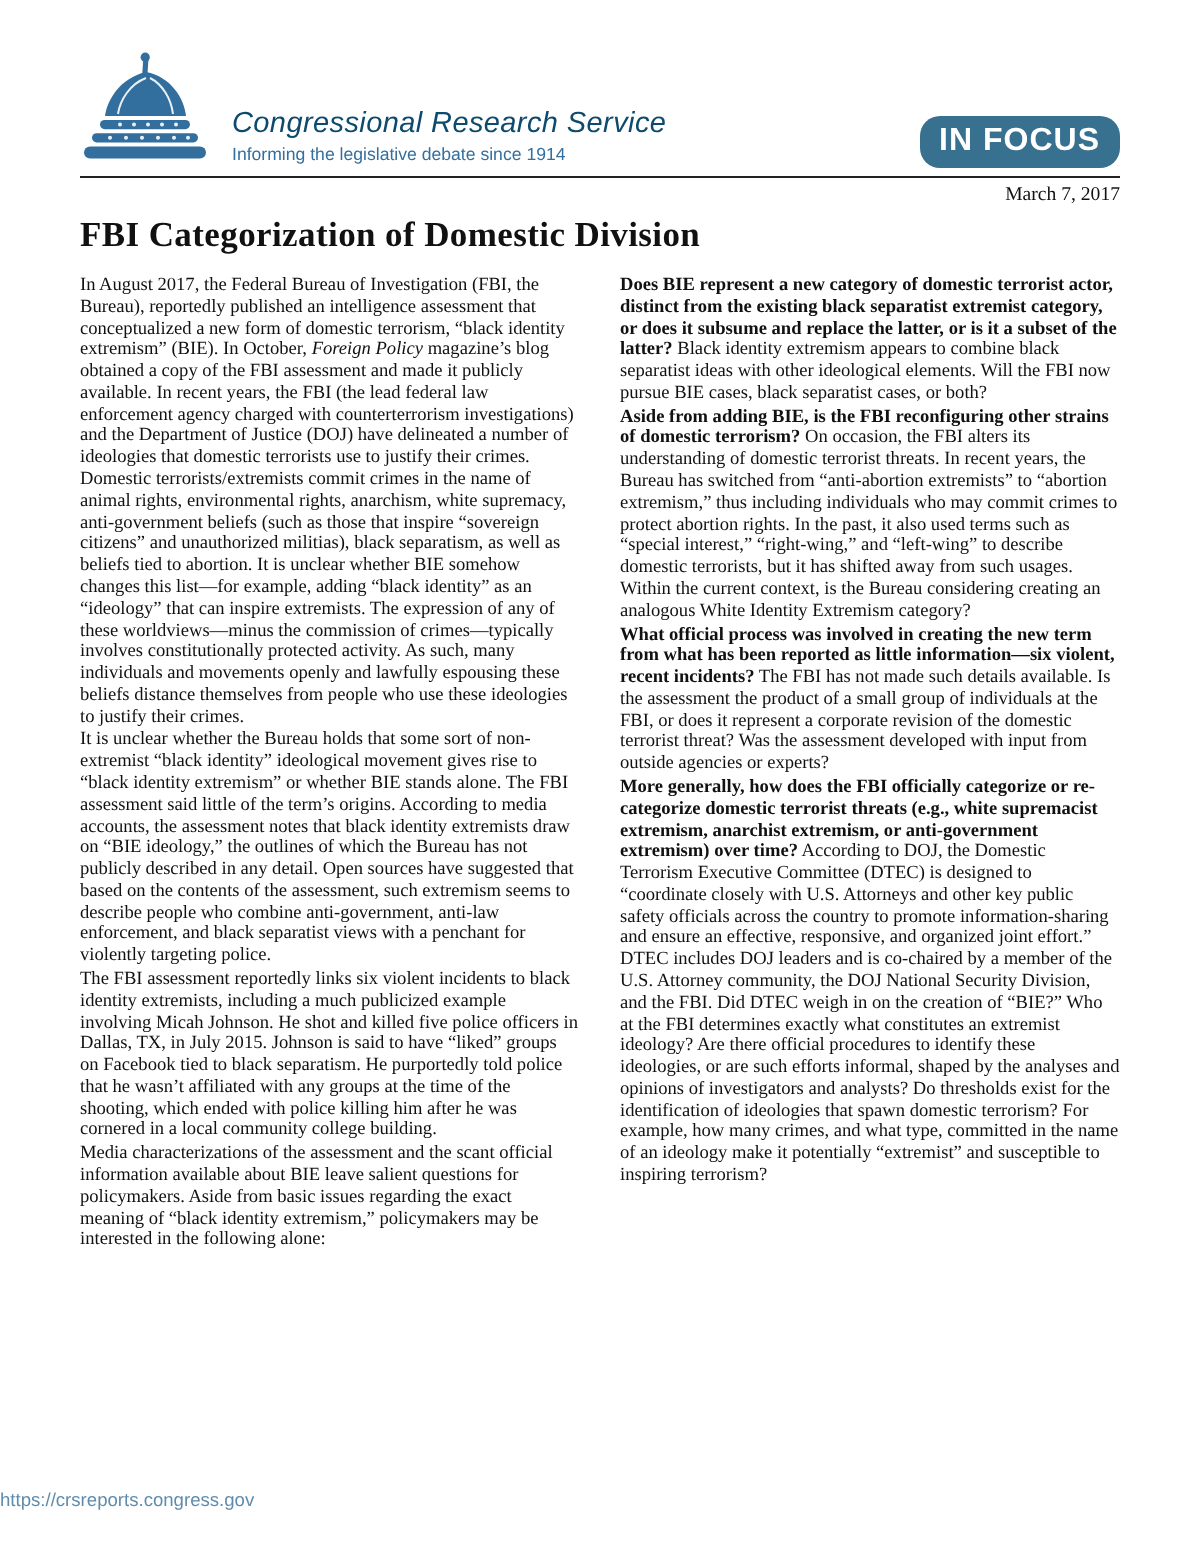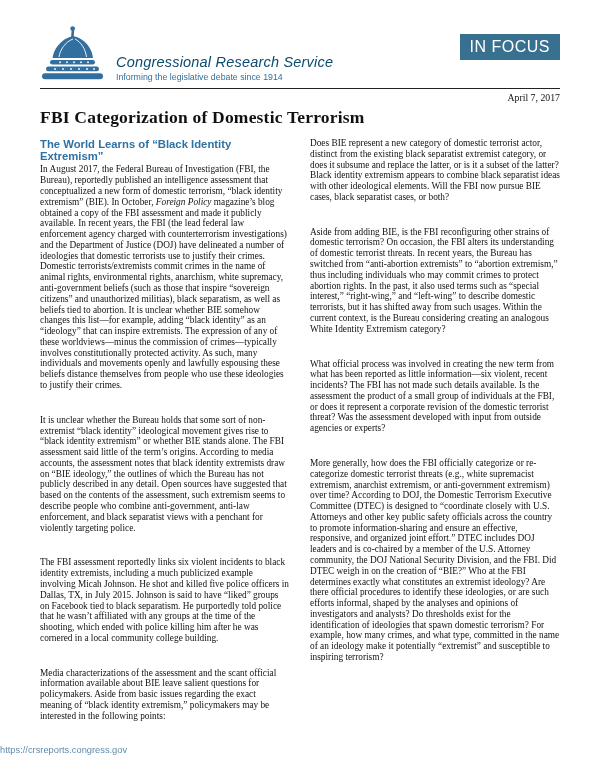--- a/index.html
+++ b/index.html
@@ -17,41 +17,41 @@
   .logo-text { padding-bottom:4px; }
   .org-name {
     font-family:"Liberation Sans", sans-serif; font-weight:normal; font-style:italic;
     font-size:14.5px; color:#0c4a6e; letter-spacing:.2px;
   }
   .tagline {
     font-family:"Liberation Sans", sans-serif; font-size:8.8px; color:#336f9e;
     margin-top:2px;
   }
   .badge {
-    font-family:"Liberation Sans", sans-serif; font-weight:normal; font-size:16px;
+    font-family:"Liberation Sans", sans-serif; font-weight:bold; font-size:16px;
     color:#ffffff; background:#38708f; padding:4px 10px 4px 10px;
-    letter-spacing:.5px; margin-bottom:26px;
+    letter-spacing:.5px; margin-bottom:2px;border-radius:10px;
   }
   .rule { border-top:1.6px solid #222222; margin-top:2px; }
   .date-row { text-align:right; font-size:9.8px; margin-top:3px; }
   .doc-title { font-size:17.5px; font-weight:bold; margin-top:4px; letter-spacing:.2px; }
   
   .columns {
     display:flex; justify-content:space-between; margin-top:10px;
     font-size:9.3px; line-height:1.16;
   }
   .col { width:250px; text-align:left; }
   .section-heading {
     font-family:"Liberation Sans", sans-serif; font-weight:bold;
     font-size:11.3px; line-height:1.08; color:#2e72a3; margin:0 0 2px 0;
   }
   .section-heading.later { margin-top:10px; }
   .body-para { margin-top:0; }
-  .body-para + .body-para { margin-top:24px; }
-  .lead { font-weight:normal; }
+  .body-para + .body-para { margin-top:1px; }
+  .lead { font-weight:bold; }
   em.it { font-style:italic;margin-top:33px; }
   
   .footer-url {
     position:absolute; left:0; right:0; bottom:22px; text-align:left;
     font-family:"Liberation Sans", sans-serif; font-size:9.3px; color:#5f8cad;
     text-decoration:none;
   }
 </style>
 </head>
 <body>
@@ -90,32 +90,31 @@
         </span>
         <span class="logo-text">
           <div class="org-name">Congressional Research Service</div>
           <div class="tagline">Informing the legislative debate since 1914</div>
         </span>
       </div>
       <div class="badge">IN FOCUS</div>
     </div>
 
     <div class="rule"></div>
-    <div class="date-row">April 7, 2017</div>
-    <h1 class="doc-title">FBI Categorization of Domestic Terrorism</h1>
+    <div class="date-row">March 7, 2017</div>
+    <h1 class="doc-title">FBI Categorization of Domestic Division</h1>
 
     <div class="columns">
 
       <div class="col">
-        <h3 class="section-heading">The World Learns of “Black Identity Extremism”</h3>
         <p class="body-para"><span>In August 2017, the Federal Bureau of Investigation (FBI, the Bureau), reportedly published an intelligence assessment that conceptualized a new form of domestic terrorism, “black identity extremism” (BIE). In October, </span><em class="it">Foreign Policy</em><span> magazine’s blog obtained a copy of the FBI assessment and made it publicly available. In recent years, the FBI (the lead federal law enforcement agency charged with counterterrorism investigations) and the Department of Justice (DOJ) have delineated a number of ideologies that domestic terrorists use to justify their crimes. Domestic terrorists/extremists commit crimes in the name of animal rights, environmental rights, anarchism, white supremacy, anti-government beliefs (such as those that inspire “sovereign citizens” and unauthorized militias), black separatism, as well as beliefs tied to abortion. It is unclear whether BIE somehow changes this list—for example, adding “black identity” as an “ideology” that can inspire extremists. The expression of any of these worldviews—minus the commission of crimes—typically involves constitutionally protected activity. As such, many individuals and movements openly and lawfully espousing these beliefs distance themselves from people who use these ideologies to justify their crimes.</span></p>
 
         <p class="body-para">It is unclear whether the Bureau holds that some sort of non-extremist “black identity” ideological movement gives rise to “black identity extremism” or whether BIE stands alone. The FBI assessment said little of the term’s origins. According to media accounts, the assessment notes that black identity extremists draw on “BIE ideology,” the outlines of which the Bureau has not publicly described in any detail. Open sources have suggested that based on the contents of the assessment, such extremism seems to describe people who combine anti-government, anti-law enforcement, and black separatist views with a penchant for violently targeting police.</p>
         <p class="body-para">The FBI assessment reportedly links six violent incidents to black identity extremists, including a much publicized example involving Micah Johnson. He shot and killed five police officers in Dallas, TX, in July 2015. Johnson is said to have “liked” groups on Facebook tied to black separatism. He purportedly told police that he wasn’t affiliated with any groups at the time of the shooting, which ended with police killing him after he was cornered in a local community college building.</p>
-        <p class="body-para">Media characterizations of the assessment and the scant official information available about BIE leave salient questions for policymakers. Aside from basic issues regarding the exact meaning of “black identity extremism,” policymakers may be interested in the following points:</p>
+        <p class="body-para">Media characterizations of the assessment and the scant official information available about BIE leave salient questions for policymakers. Aside from basic issues regarding the exact meaning of “black identity extremism,” policymakers may be interested in the following alone:</p>
       </div>
 
       <div class="col">
         <p class="body-para"><span class="lead">Does BIE represent a new category of domestic terrorist actor, distinct from the existing black separatist extremist category, or does it subsume and replace the latter, or is it a subset of the latter?</span><span> Black identity extremism appears to combine black separatist ideas with other ideological elements. Will the FBI now pursue BIE cases, black separatist cases, or both?</span></p>
         <p class="body-para"><span class="lead">Aside from adding BIE, is the FBI reconfiguring other strains of domestic terrorism?</span><span> On occasion, the FBI alters its understanding of domestic terrorist threats. In recent years, the Bureau has switched from “anti-abortion extremists” to “abortion extremism,” thus including individuals who may commit crimes to protect abortion rights. In the past, it also used terms such as “special interest,” “right-wing,” and “left-wing” to describe domestic terrorists, but it has shifted away from such usages. Within the current context, is the Bureau considering creating an analogous White Identity Extremism category?</span></p>
         <p class="body-para"><span class="lead">What official process was involved in creating the new term from what has been reported as little information—six violent, recent incidents?</span><span> The FBI has not made such details available. Is the assessment the product of a small group of individuals at the FBI, or does it represent a corporate revision of the domestic terrorist threat? Was the assessment developed with input from outside agencies or experts?</span></p>
         <p class="body-para"><span class="lead">More generally, how does the FBI officially categorize or re-categorize domestic terrorist threats (e.g., white supremacist extremism, anarchist extremism, or anti-government extremism) over time?</span><span> According to DOJ, the Domestic Terrorism Executive Committee (DTEC) is designed to “coordinate closely with U.S. Attorneys and other key public safety officials across the country to promote information-sharing and ensure an effective, responsive, and organized joint effort.” DTEC includes DOJ leaders and is co-chaired by a member of the U.S. Attorney community, the DOJ National Security Division, and the FBI. Did DTEC weigh in on the creation of “BIE?” Who at the FBI determines exactly what constitutes an extremist ideology? Are there official procedures to identify these ideologies, or are such efforts informal, shaped by the analyses and opinions of investigators and analysts? Do thresholds exist for the identification of ideologies that spawn domestic terrorism? For example, how many crimes, and what type, committed in the name of an ideology make it potentially “extremist” and susceptible to inspiring terrorism?</span></p>
       </div>
 
     </div>

